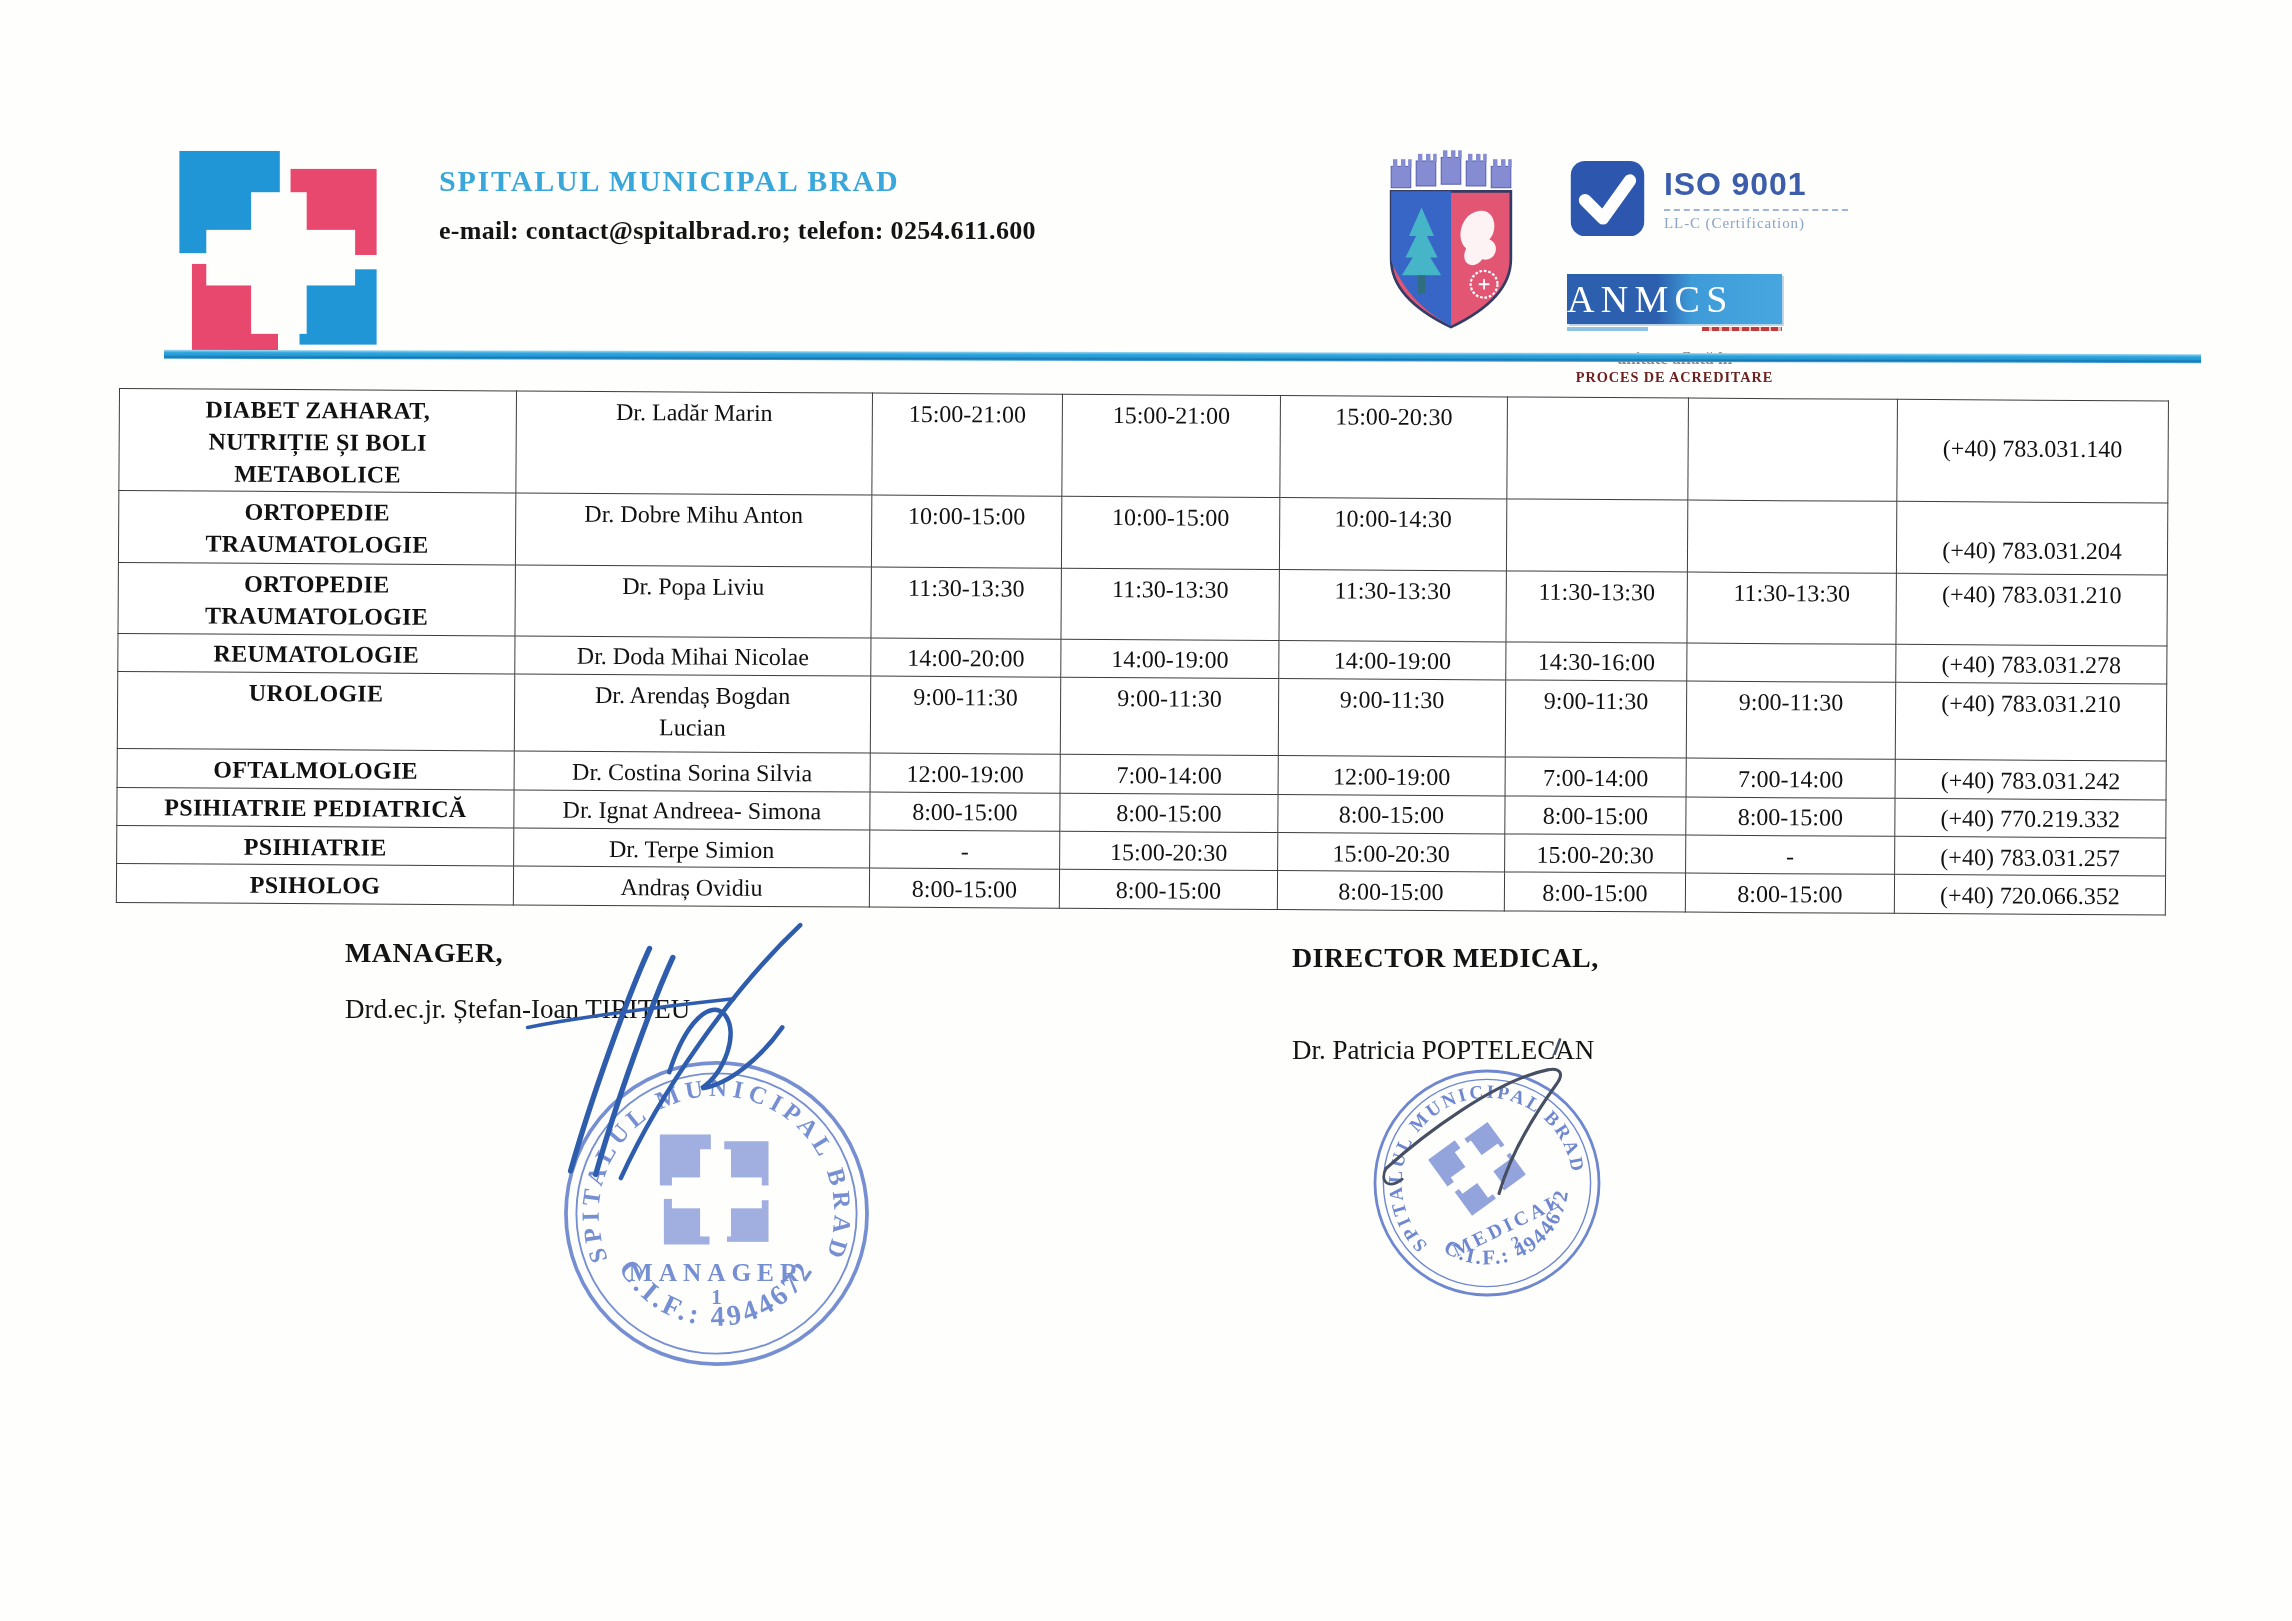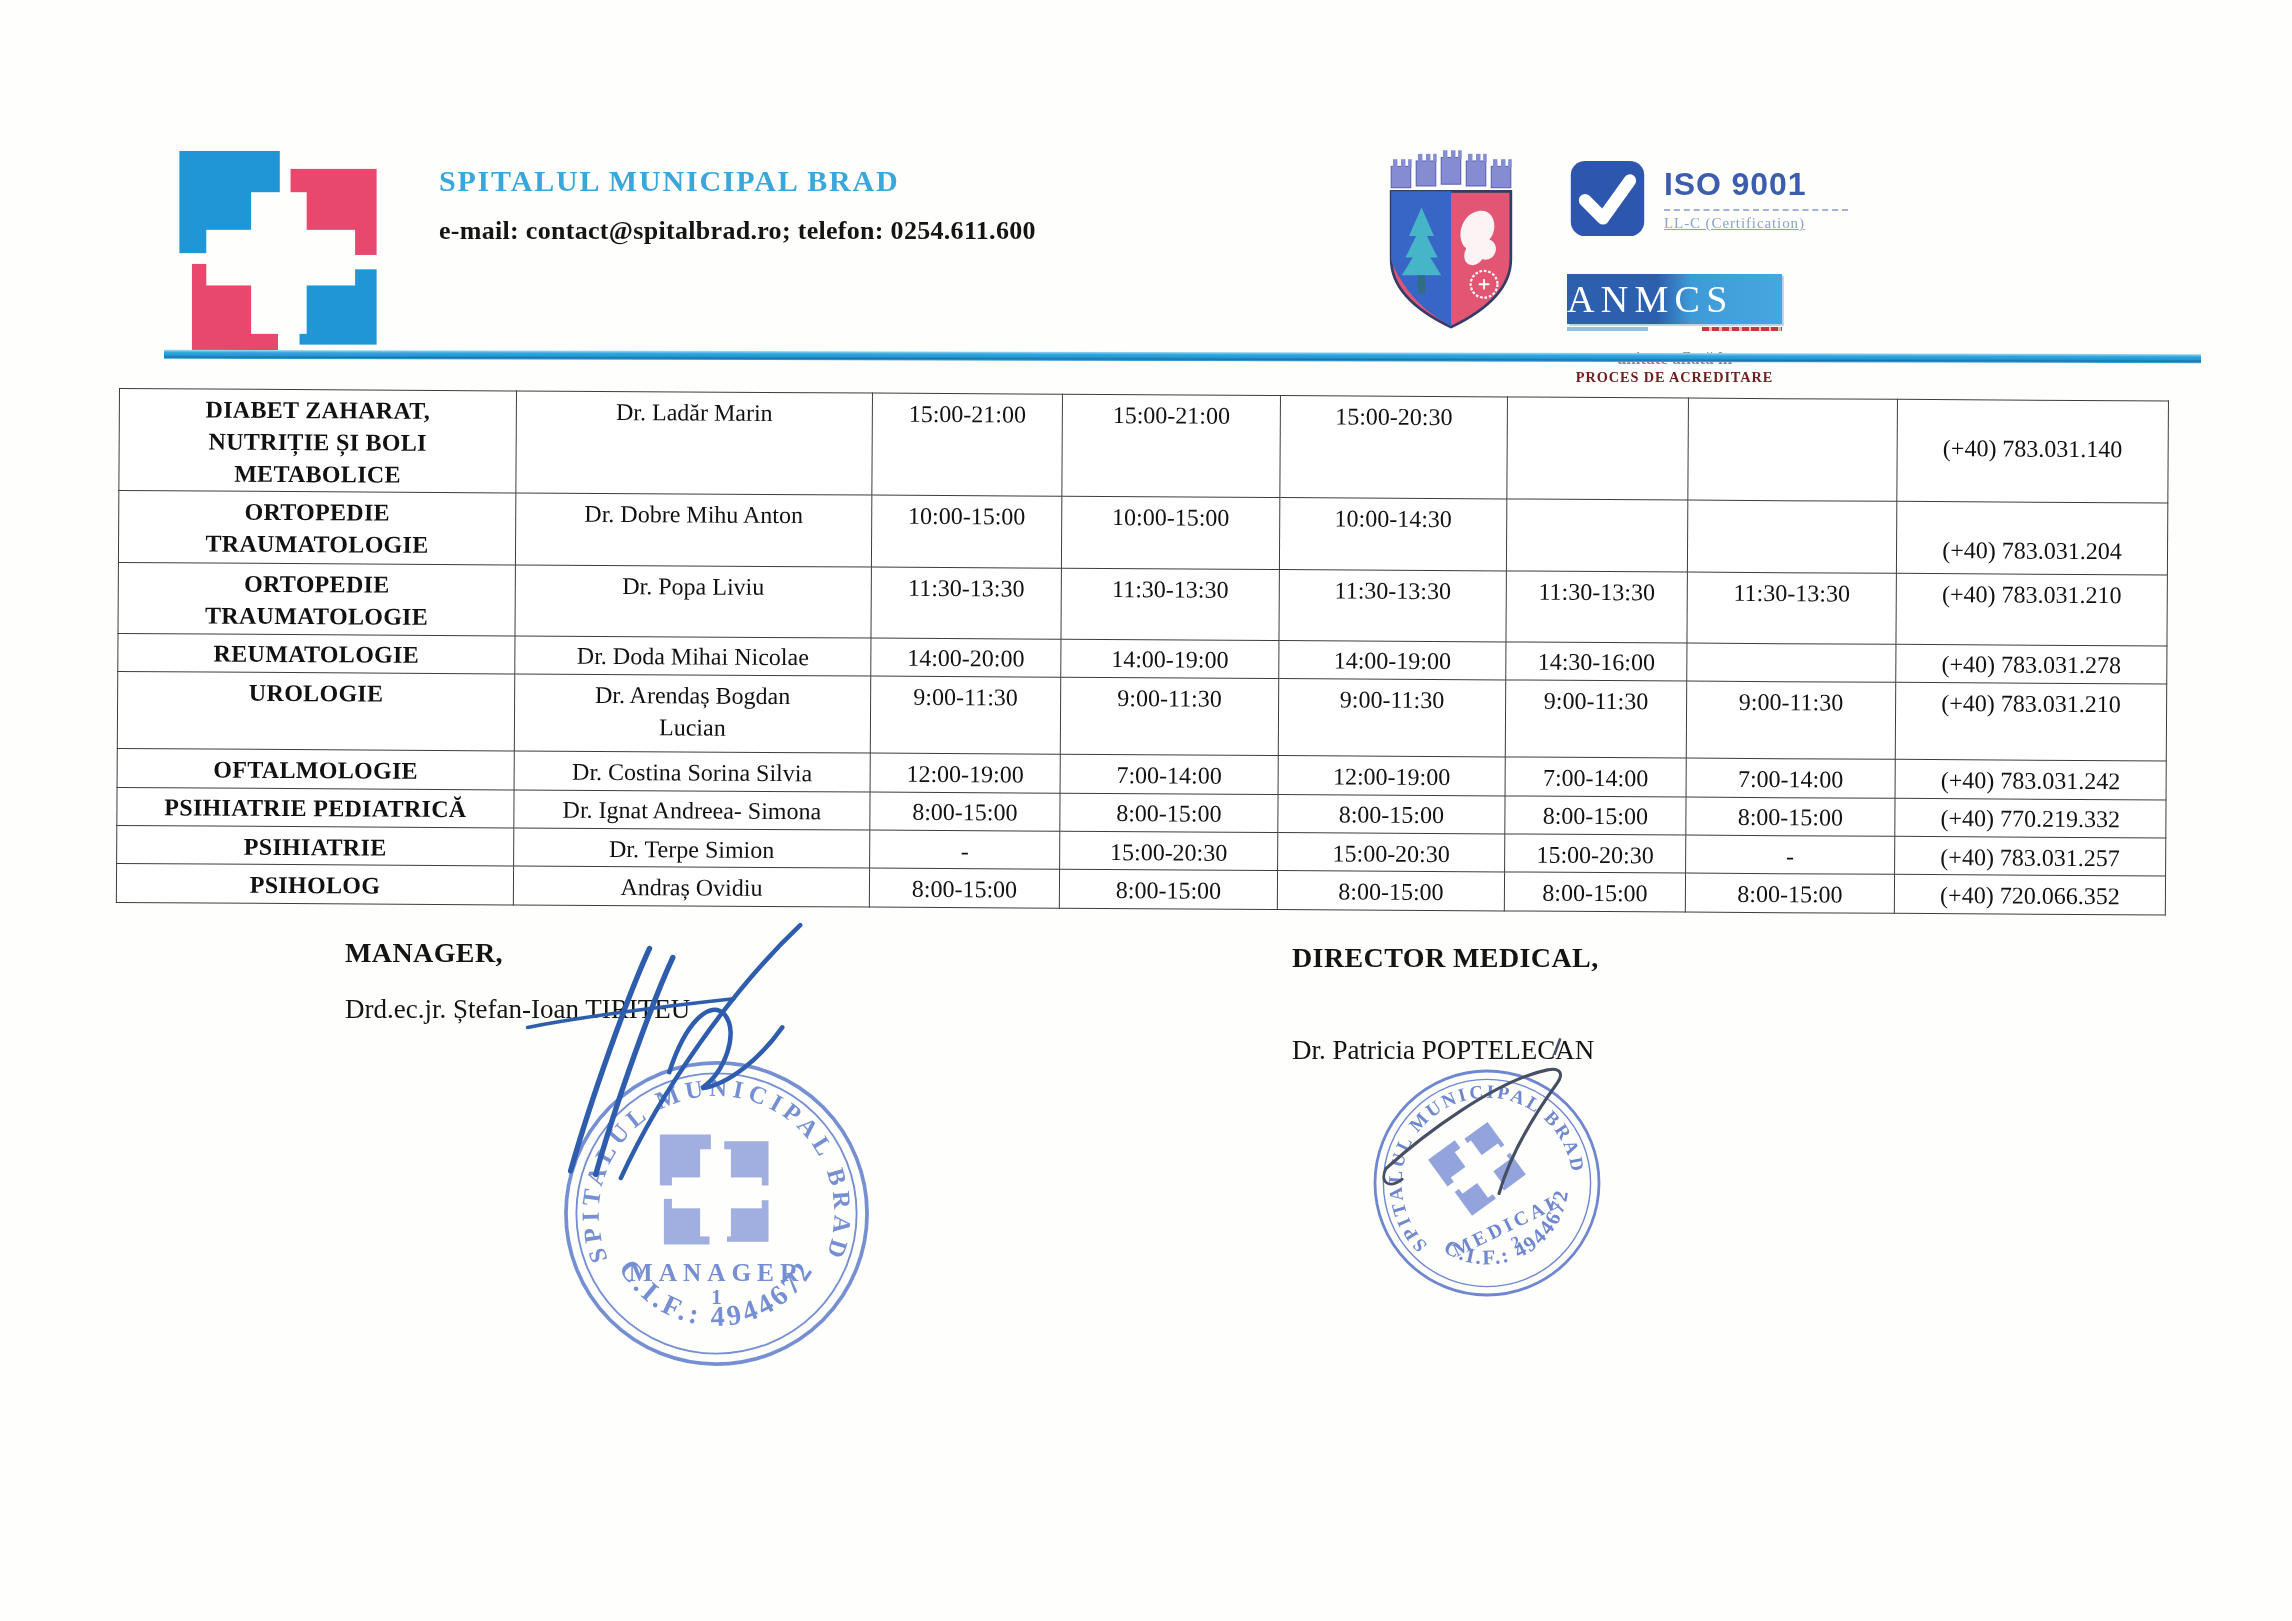--- a/index.html
+++ b/index.html
@@ -13,21 +13,21 @@
   .header-title{
     font-size:30px;font-weight:bold;letter-spacing:1.8px;color:#3aa7db;
     margin:0 0 18px 0;
   }
   .header-line{font-size:26px;font-weight:bold;color:#141414;margin:0 0 18px 0;letter-spacing:0.3px;}
   .coat-of-arms{position:absolute;left:1384px;top:148px;}
   .iso-block{position:absolute;left:1569px;top:159px;display:flex;align-items:flex-start;}
   .iso-text{margin-left:18px;padding-top:7.2px;}
   .iso-label{font-family:"Liberation Sans",sans-serif;font-size:32px;font-weight:bold;color:#3b5dac;letter-spacing:0.9px;}
   .iso-divider{width:184px;border-bottom:2.7px dashed #9fb4d6;margin:5.4px 0 4.5px 0;}
-  .iso-sub{font-size:15px;color:#8ba3c6;letter-spacing:0.9px;text-decoration:underline;}
+  .iso-sub{font-size:15px;color:#8ba3c6;letter-spacing:0.9px;}
   .anmcs-block{position:absolute;left:1567px;top:274px;width:215px;}
   .anmcs-banner{
     width:215px;height:50px;display:flex;align-items:center;
     background:linear-gradient(90deg,#2c5fae 0%,#2c5fae 42%,#3e9bd8 58%,#47a6df 100%);
     box-shadow:1.8px 1.8px 0 #b9cfe2;
   }
   .anmcs-label{color:#fff;font-size:38px;letter-spacing:6.3px;font-family:"Liberation Serif",serif;}
   .anmcs-underbar{display:flex;height:4.5px;margin-top:2.7px;}
   .anmcs-underbar .b1{width:81px;background:#8fc2e4;}
   .anmcs-underbar .b2{width:54px;background:transparent;}

